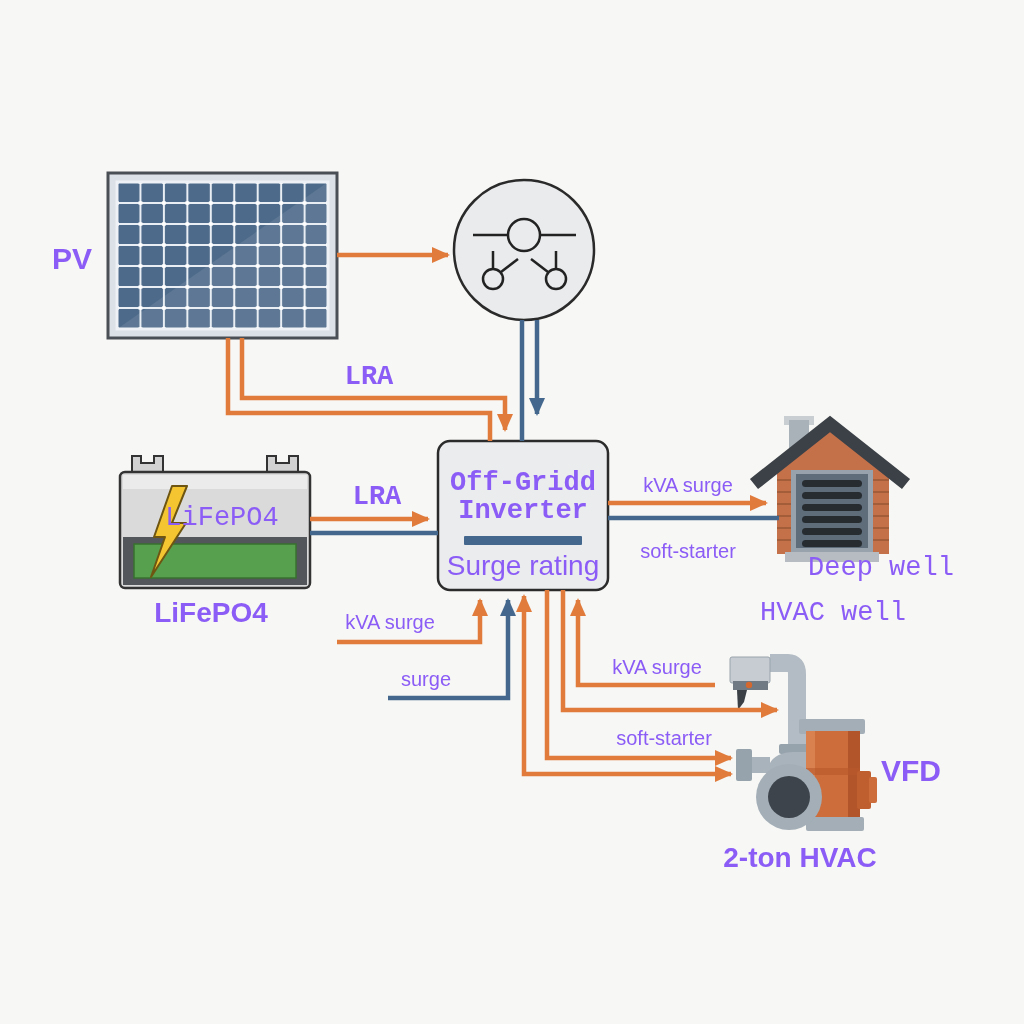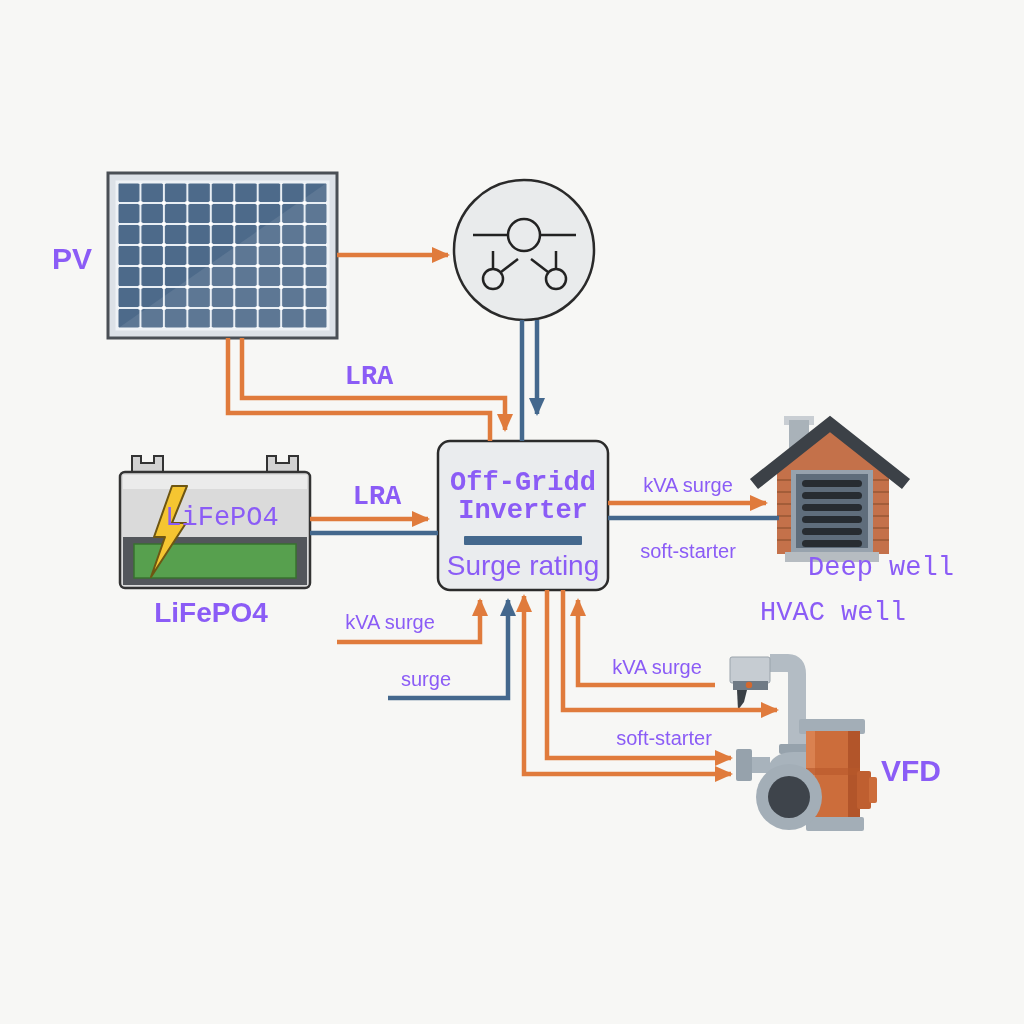--- a/index.html
+++ b/index.html
@@ -171,14 +171,15 @@
 
   <div class="lbl s25" style="left:390px;top:622px;">kVA surge</div>
   <div class="lbl s25" style="left:426px;top:679px;text-align:center;">surge</div>
   <div class="lbl s25" style="left:657px;top:667px;">kVA surge</div>
   <div class="lbl s25" style="left:664px;top:738px;">soft-starter</div>
 
   <div class="lbl s27 ctr" style="left:833px;top:568px;margin-left:48px;">Deep well</div>
   <div class="lbl s27 ctr" style="left:833px;top:613px;">HVAC well</div>
 
   <div class="lbl b s30" style="left:911px;top:771px;">VFD</div>
+  <div class="lbl b s28" style="left:800px;top:858px;">2-ton HVAC</div>
 
 </div>
 
 </body></html>

